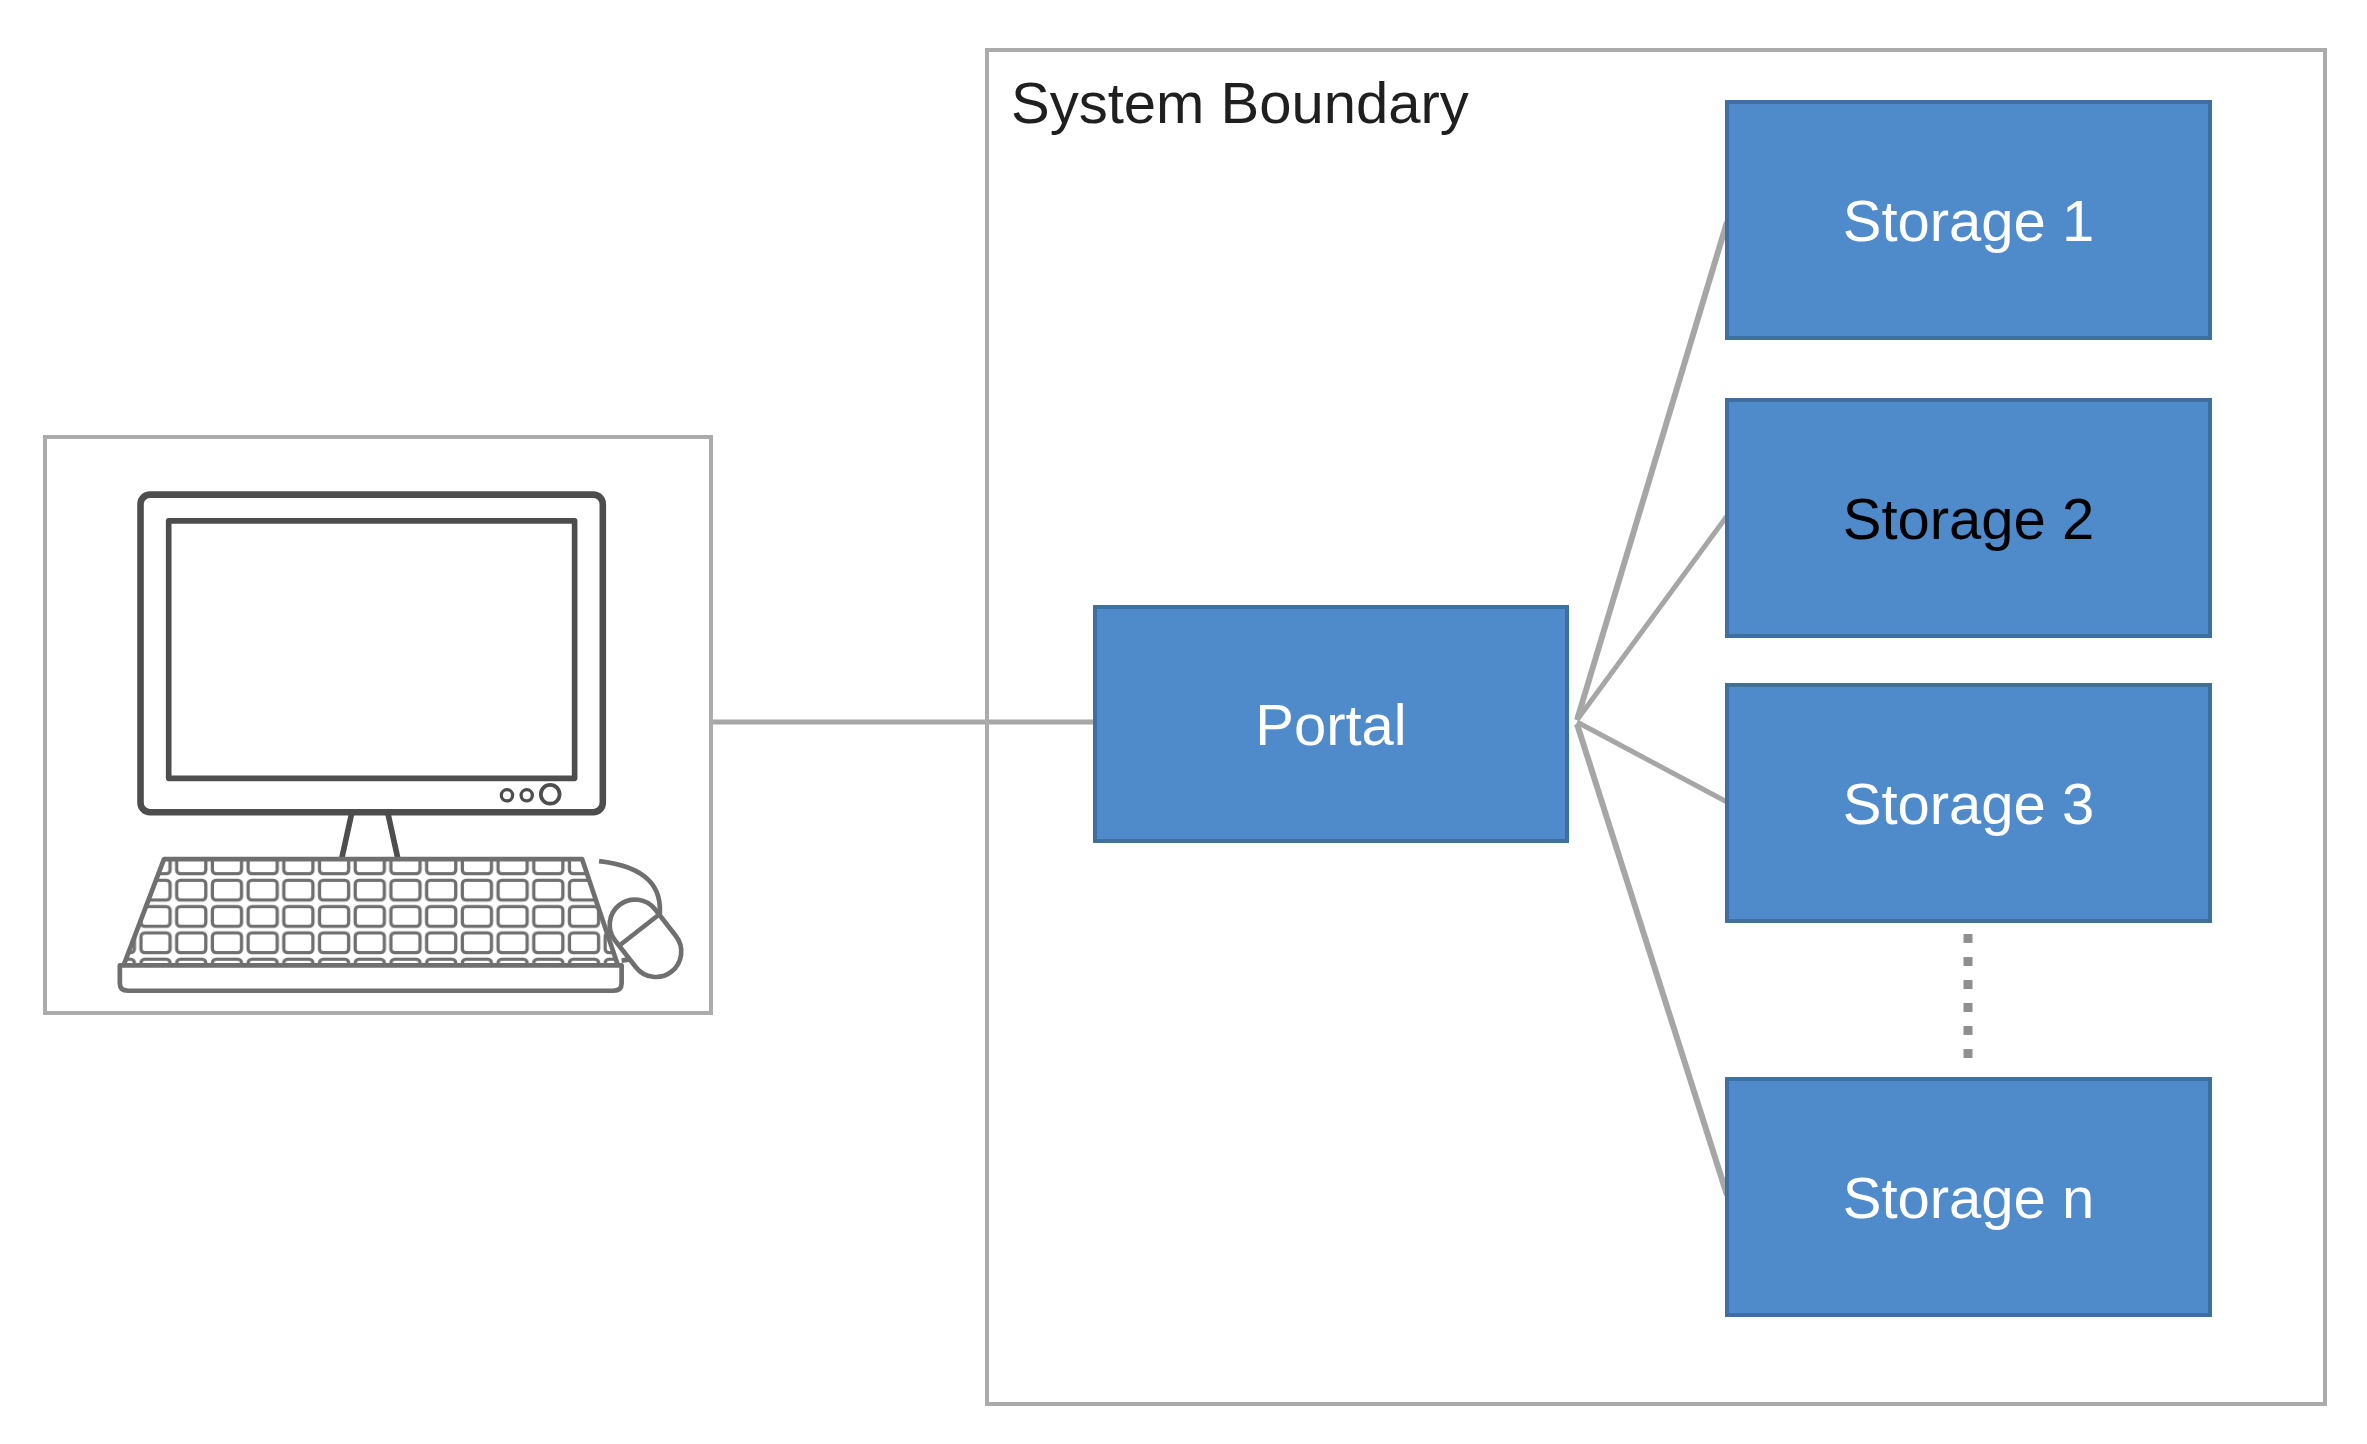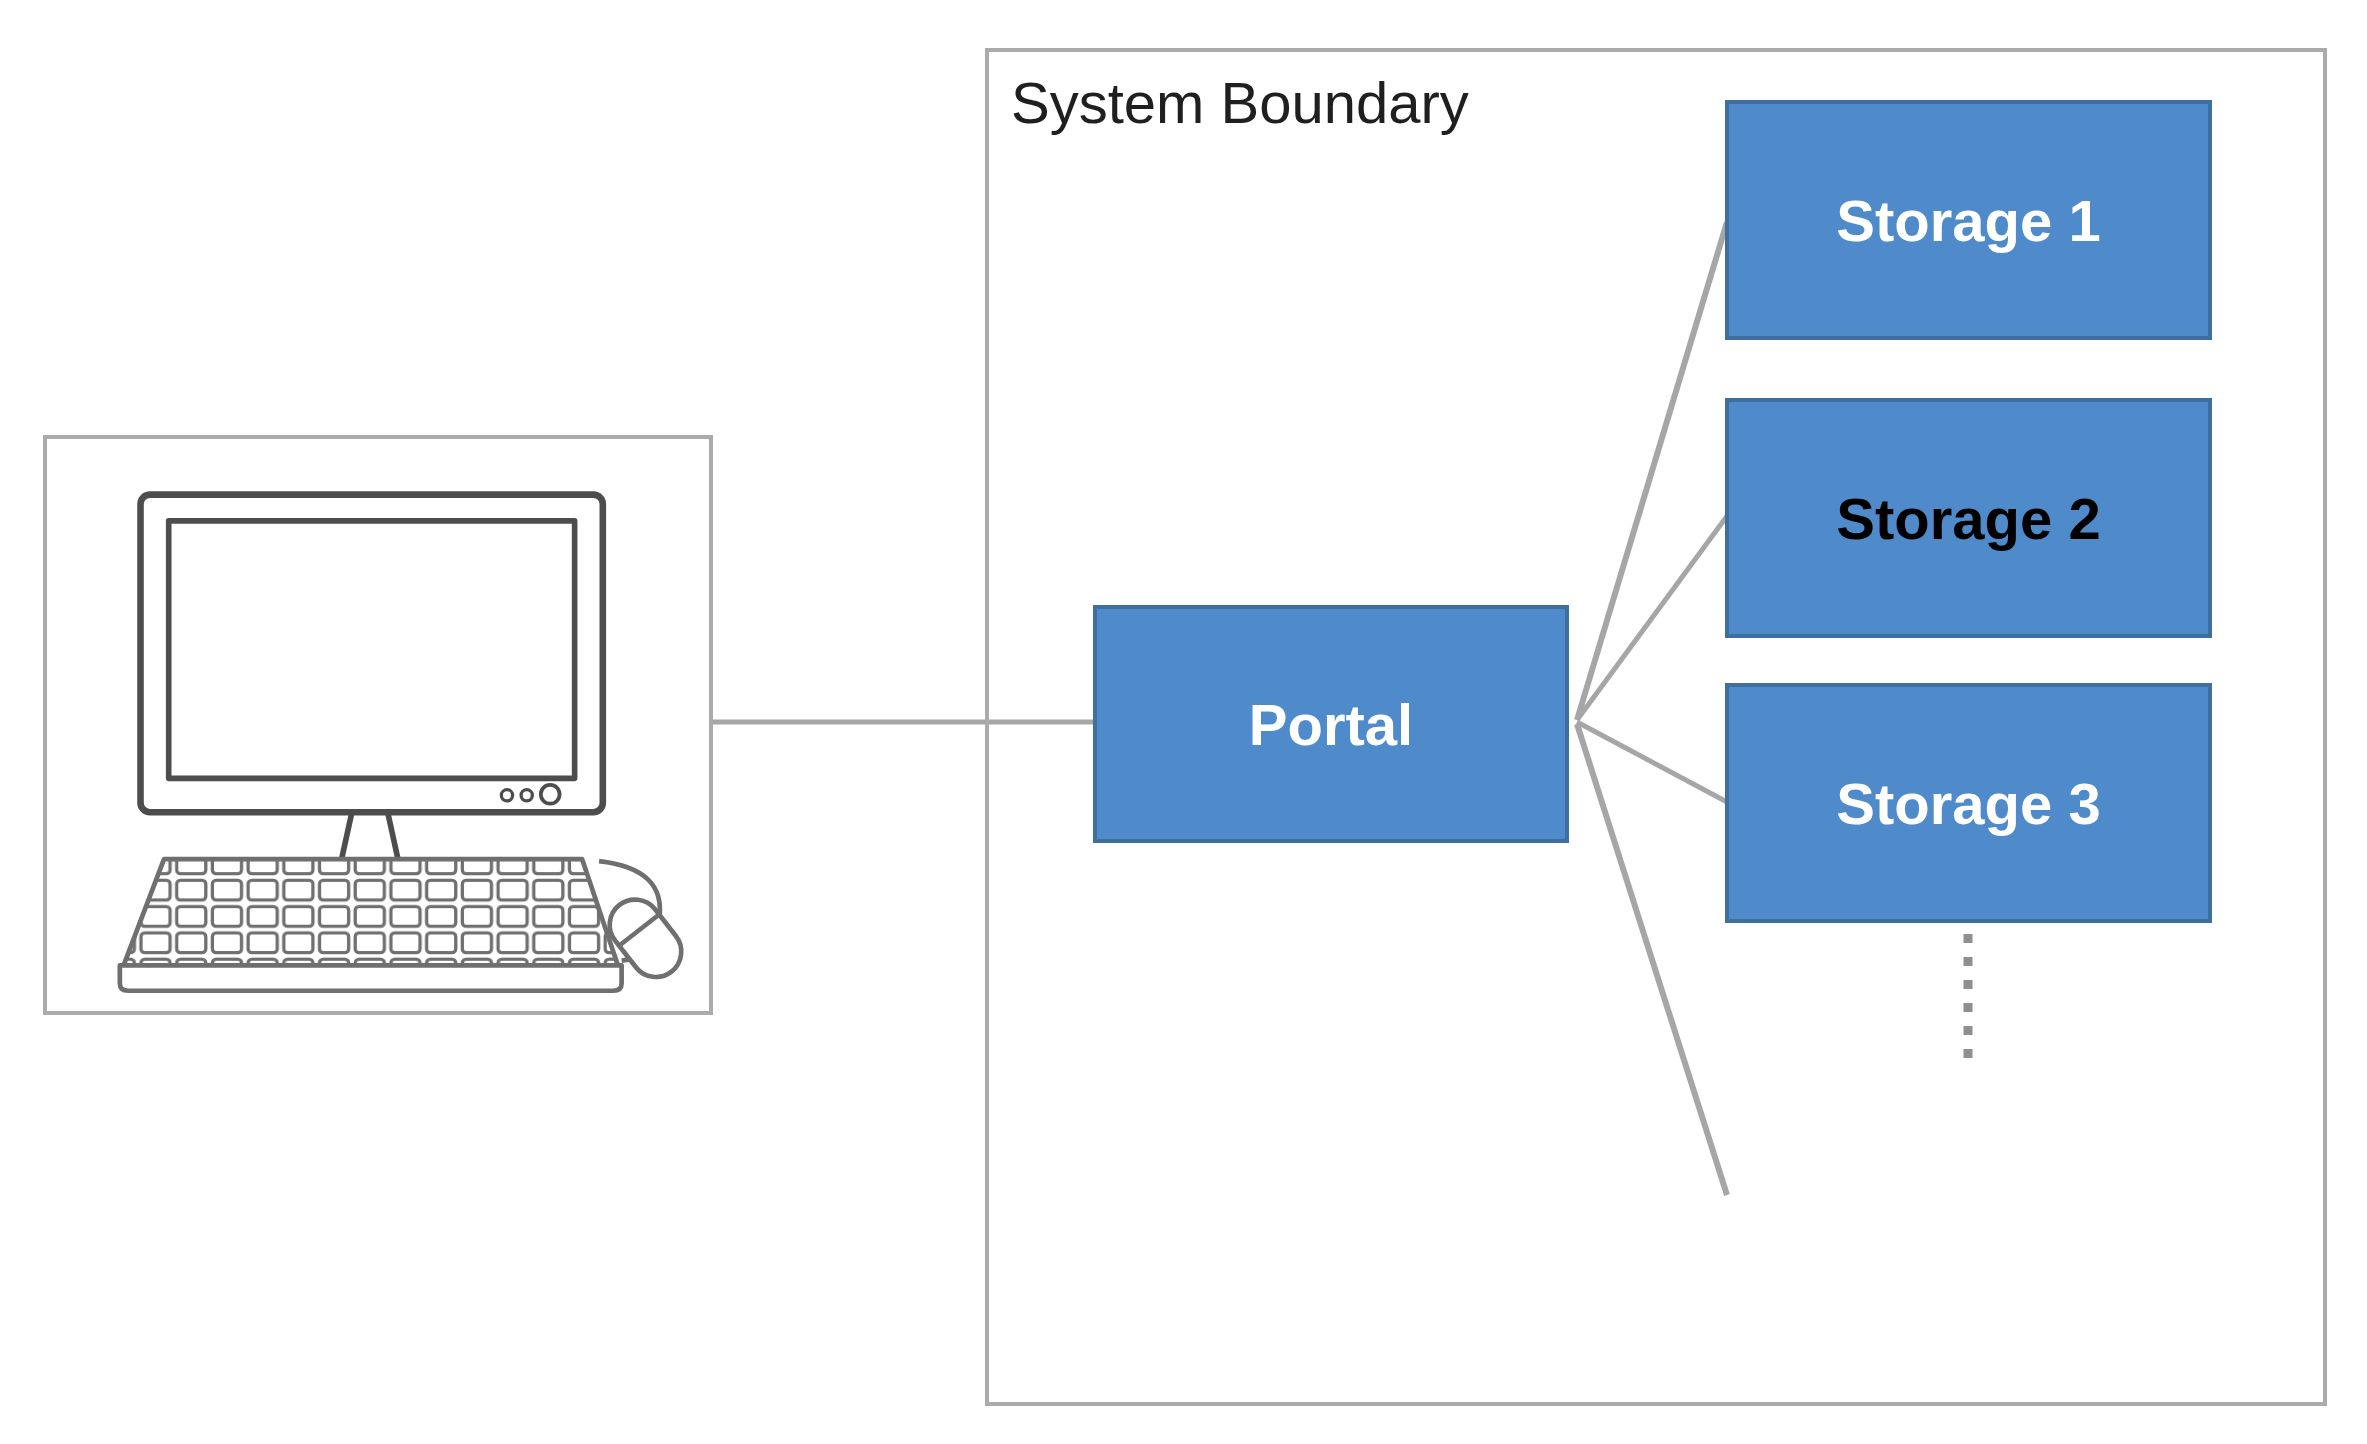--- a/index.html
+++ b/index.html
@@ -23,21 +23,20 @@
   }
   .boundary-title{
     position:absolute;left:22px;top:18px;
     font-size:58px;line-height:1.15;letter-spacing:0px;
   }
   .node{
     position:absolute;box-sizing:border-box;
     border:4px solid;
     display:flex;align-items:center;justify-content:center;
     font-size:58px;
-    font-weight:bold;
   }
   .node span{display:block;}
   .portal{left:1093px;top:605px;width:476px;height:238px;}
   .storage{left:1725px;width:487px;height:240px;}
   .s1{top:100px;} .s2{top:398px;} .s3{top:683px;} .sn{top:1077px;}
 </style>
 </head>
 <body>
 
 <div class="canvas">
@@ -93,14 +92,17 @@
 
   <div class="node storage s1" style="background-color: rgb(79, 139, 202); border-color: rgb(63, 111, 158); color: rgb(255, 255, 255);">
     <span>Storage 1</span>
   </div>
   <div class="node storage s2" style="background-color: rgb(79, 139, 202); border-color: rgb(63, 111, 158); color: #000000;">
     <span>Storage 2</span>
   </div>
   <div class="node storage s3" style="background-color: rgb(79, 139, 202); border-color: rgb(63, 111, 158); color: #ffffff;">
     <span>Storage 3</span>
   </div>
+  <div class="node storage sn" style="background-color: rgb(79, 139, 202); border-color: rgb(63, 111, 158); color: rgb(255, 255, 255);">
+    <span>Storage n</span>
+  </div>
 
 </div>
 
 </body></html>

